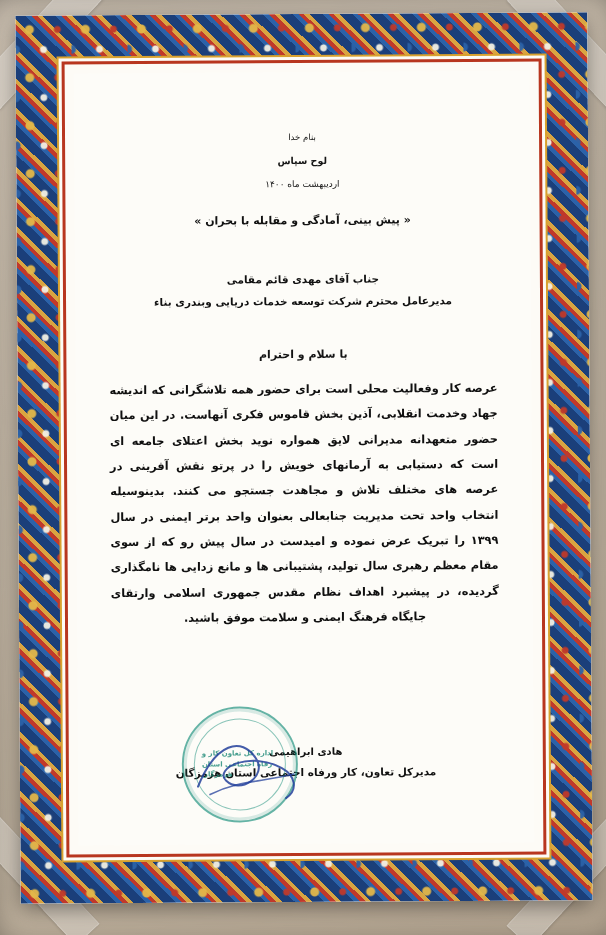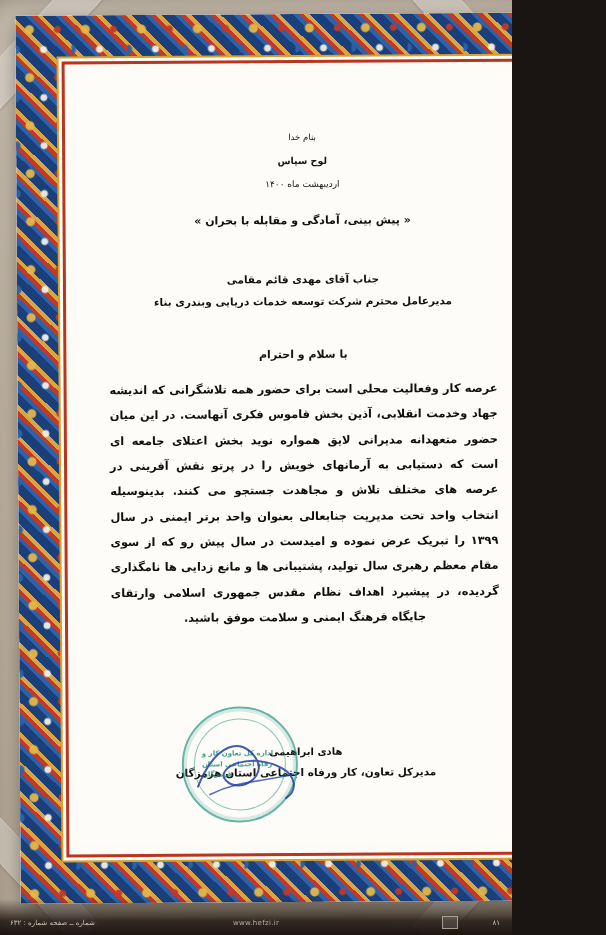--- a/index.html
+++ b/index.html
@@ -10,21 +10,21 @@
   body {
     width: 606px;
     height: 935px;
     overflow: hidden;
     font-family: "DejaVu Sans", sans-serif;
   }
 
   
   #photo {
     position: relative;
-    width: 512px;
+    width: 606px;
     height: 935px;
     background: #221a14;
     overflow: hidden;
   }
   
   #backdrop {
     position: absolute;
     inset: 0;
     background:
       radial-gradient(ellipse at 50% 40%, #3a2b20 0%, #241a13 55%, #140e0a 100%);
@@ -301,19 +301,13 @@
 
         <svg id="pen-signature" viewBox="0 0 120 86">
           <path d="M8 62 C 26 18, 52 12, 66 34 C 78 52, 50 70, 36 56 C 24 44, 60 26, 92 44 C 106 52, 108 66, 96 74" fill="none" stroke="#23409b" stroke-width="2" stroke-linecap="round" opacity="0.85"></path>
           <path d="M20 70 C 48 56, 72 58, 104 50" fill="none" stroke="#23409b" stroke-width="1.6" stroke-linecap="round" opacity="0.75"></path>
         </svg>
 
       </div>
     </div>
   </div>
 
-  <div id="footer-strip">
-    <div class="footer-text" id="footer-left">شماره ــ صفحه شماره : ۶۳۲</div>
-    <div class="footer-text" id="footer-mid">www.hefzi.ir</div>
-    <div id="footer-box"></div>
-    <div class="footer-text" id="footer-right">۸۱</div>
-  </div>
 </div>
 
 </body></html>

